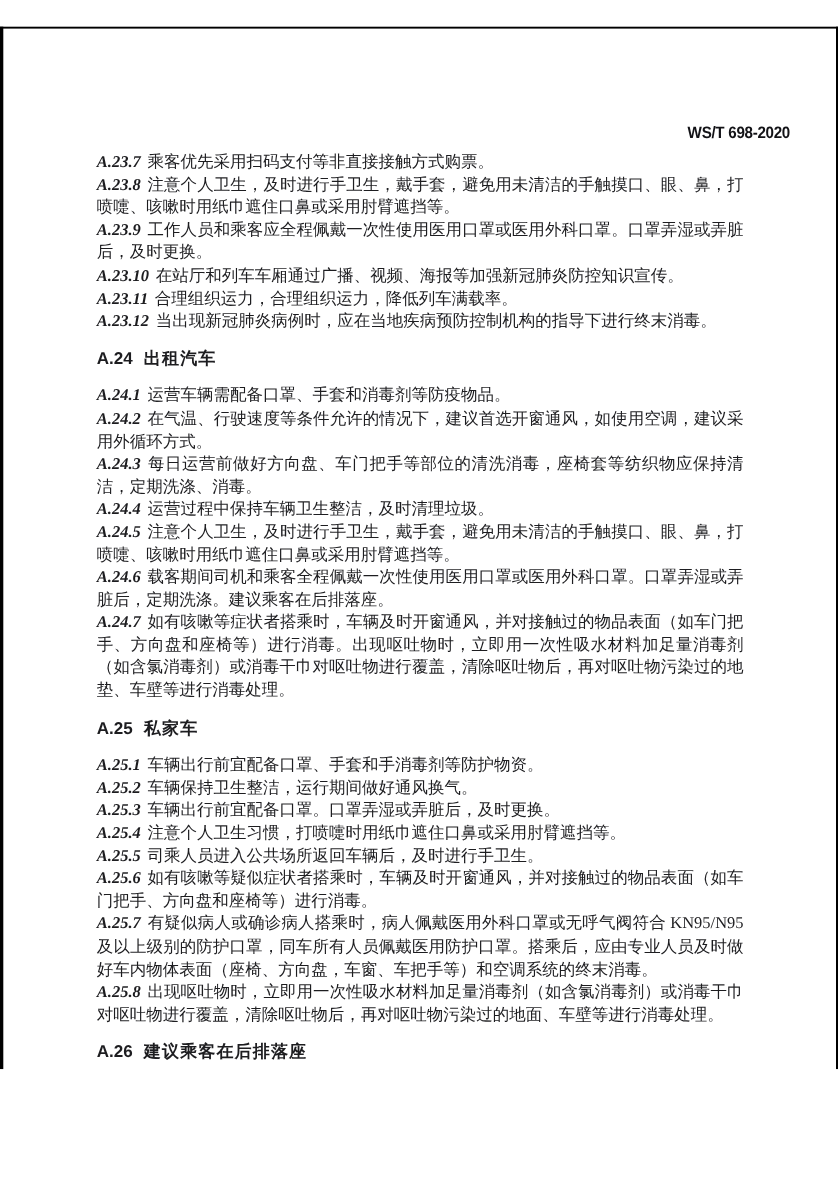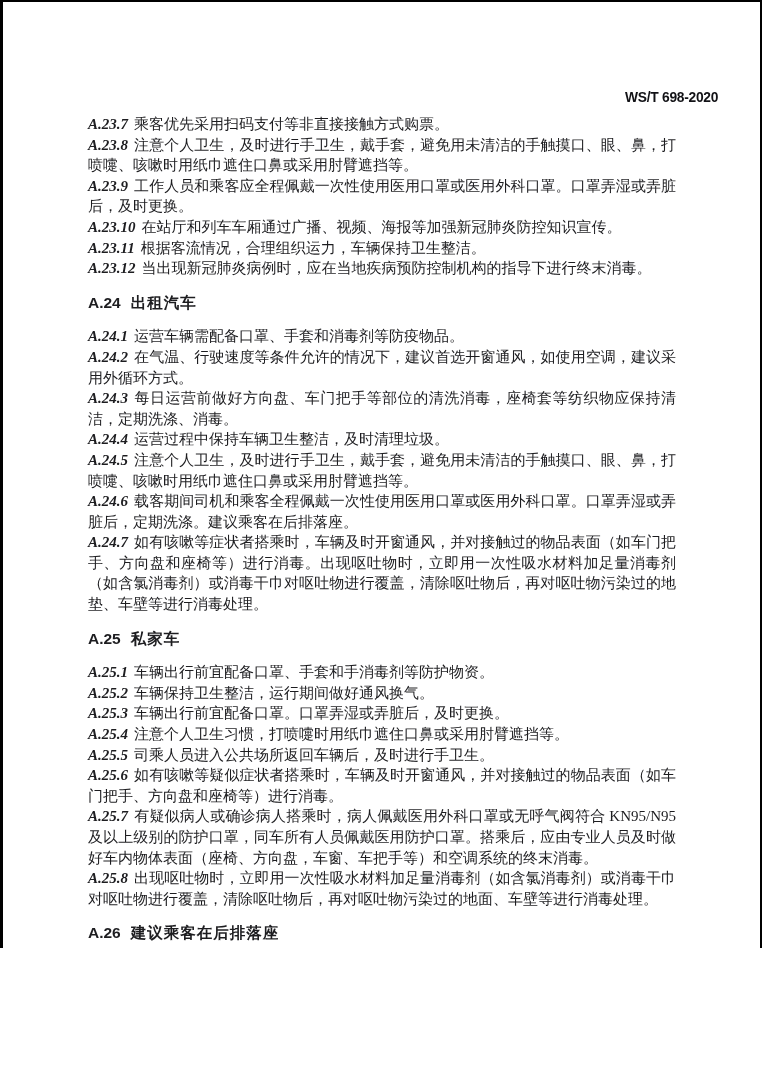--- a/index.html
+++ b/index.html
@@ -3,20 +3,21 @@
 <meta charset="utf-8">
 <style>
   html,body{margin:0;padding:0;background:#ffffff;}
   .page{
     position:relative;
     width:762px;height:948px;
     background:#ffffff;
     overflow:hidden;
     font-family:"Liberation Serif","DejaVu Serif",serif;
     color:#1d1d20;
+    margin-top:24px;
   }
   
   .edge{position:absolute;background:#000000;}
   .edge-top{left:0;top:0;width:762px;height:2px;}
   .edge-left{left:0;top:0;width:3px;height:1076px;}
   .edge-right{right:0;top:0;width:2px;height:1076px;}
   .edge-bottom{left:0;top:1071px;width:762px;height:5px;}
 
   .doc-header{
     position:absolute;top:88px;right:44px;
@@ -68,21 +69,21 @@
   <div class="edge edge-bottom"></div>
 
   <div class="doc-header">WS/T 698-2020</div>
 
   <div class="content">
 
     <p class="clause"><span class="num">A.23.7</span><span>乘客优先采用扫码支付等非直接接触方式购票。</span></p>
     <p class="clause"><span class="num">A.23.8</span><span>注意个人卫生，及时进行手卫生，戴手套，避免用未清洁的手触摸口、眼、鼻，打喷嚏、咳嗽时用纸巾遮住口鼻或采用肘臂遮挡等。</span></p>
     <p class="clause"><span class="num">A.23.9</span><span>工作人员和乘客应全程佩戴一次性使用医用口罩或医用外科口罩。口罩弄湿或弄脏后，及时更换。</span></p>
     <p class="clause"><span class="num">A.23.10</span><span>在站厅和列车车厢通过广播、视频、海报等加强新冠肺炎防控知识宣传。</span></p>
-    <p class="clause"><span class="num">A.23.11</span><span>根据客流情况，合理组织运力，车辆保持卫生整洁。</span></p>
+    <p class="clause"><span class="num">A.23.11</span><span>合理组织运力，合理组织运力，降低列车满载率。</span></p>
     <p class="clause"><span class="num">A.23.12</span><span>当出现新冠肺炎病例时，应在当地疾病预防控制机构的指导下进行终末消毒。</span></p>
 
     <h2 class="section-heading"><span class="hnum">A.24</span><span class="htitle">出租汽车</span></h2>
 
     <p class="clause"><span class="num">A.24.1</span><span>运营车辆需配备口罩、手套和消毒剂等防疫物品。</span></p>
     <p class="clause"><span class="num">A.24.2</span><span>在气温、行驶速度等条件允许的情况下，建议首选开窗通风，如使用空调，建议采用外循环方式。</span></p>
     <p class="clause"><span class="num">A.24.3</span><span>每日运营前做好方向盘、车门把手等部位的清洗消毒，座椅套等纺织物应保持清洁，定期洗涤、消毒。</span></p>
     <p class="clause"><span class="num">A.24.4</span><span>运营过程中保持车辆卫生整洁，及时清理垃圾。</span></p>
     <p class="clause"><span class="num">A.24.5</span><span>注意个人卫生，及时进行手卫生，戴手套，避免用未清洁的手触摸口、眼、鼻，打喷嚏、咳嗽时用纸巾遮住口鼻或采用肘臂遮挡等。</span></p>
     <p class="clause"><span class="num">A.24.6</span><span>载客期间司机和乘客全程佩戴一次性使用医用口罩或医用外科口罩。口罩弄湿或弄脏后，定期洗涤。建议乘客在后排落座。</span></p>

